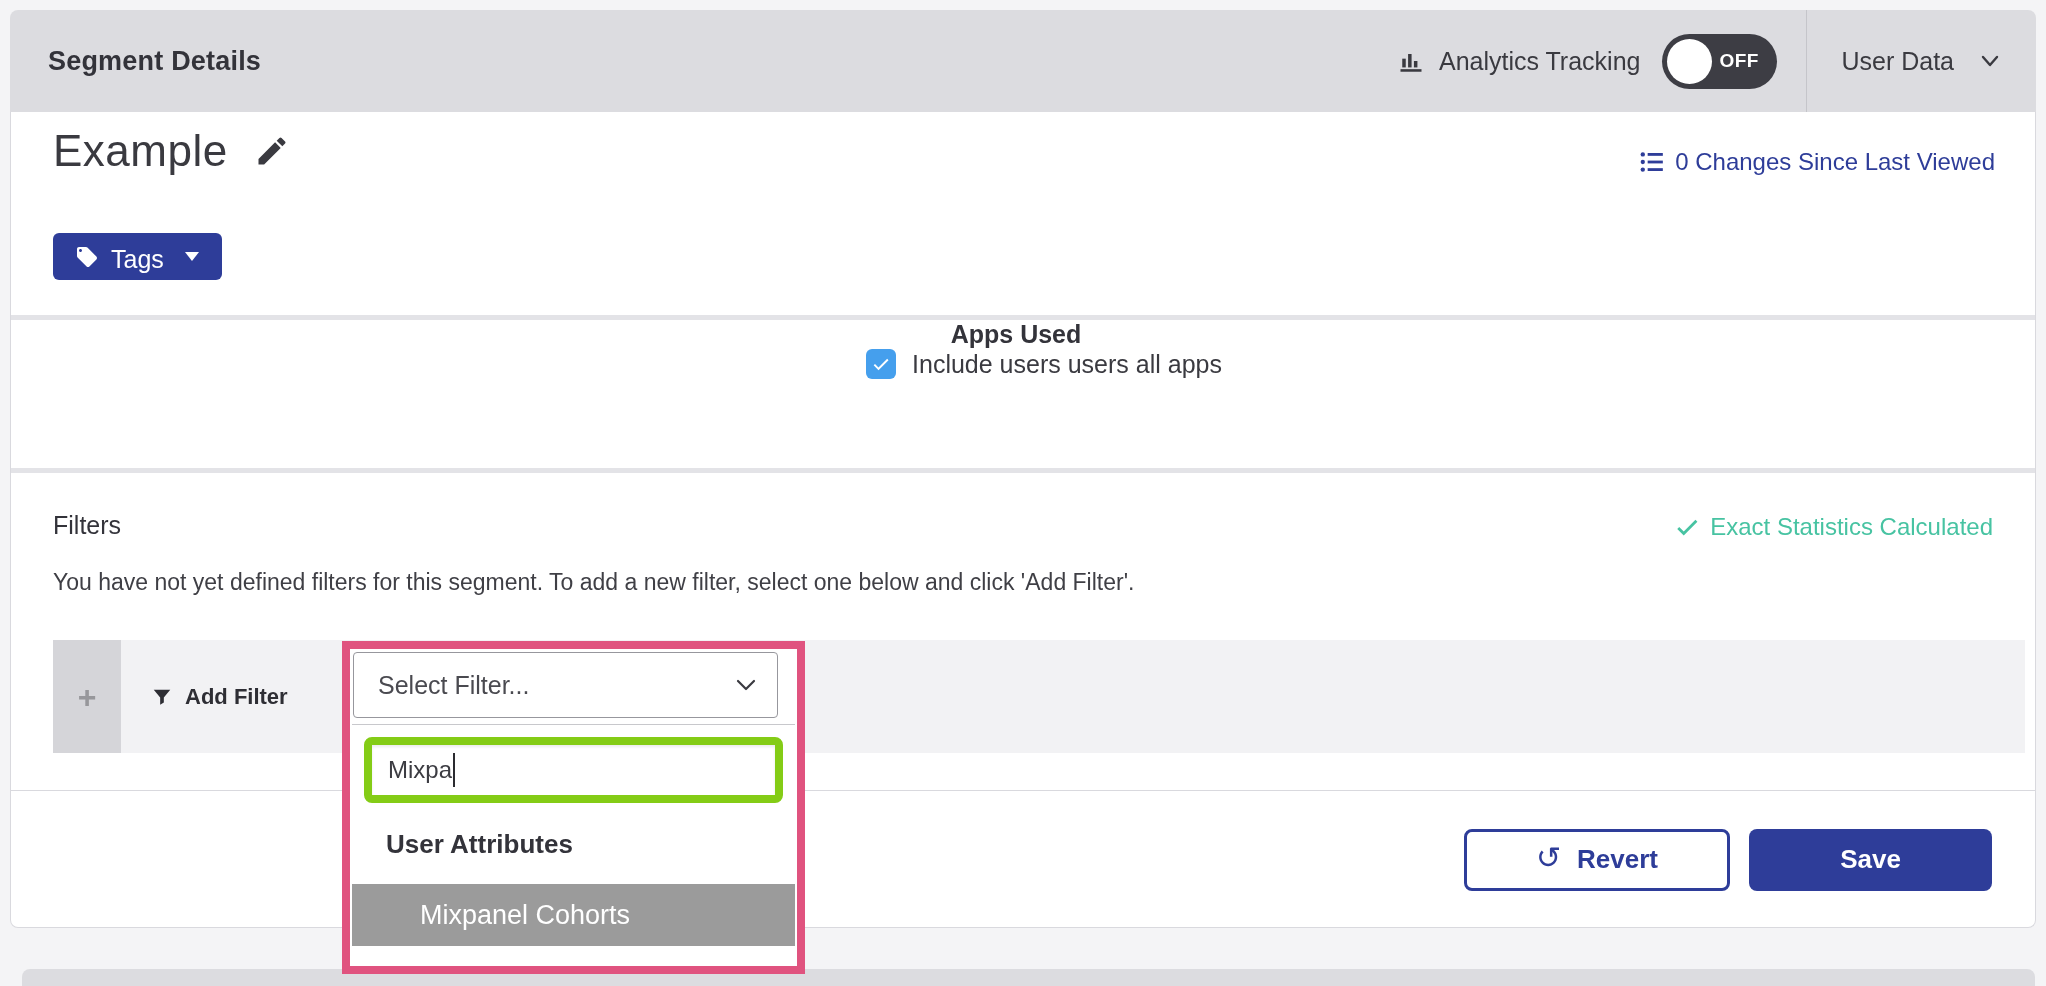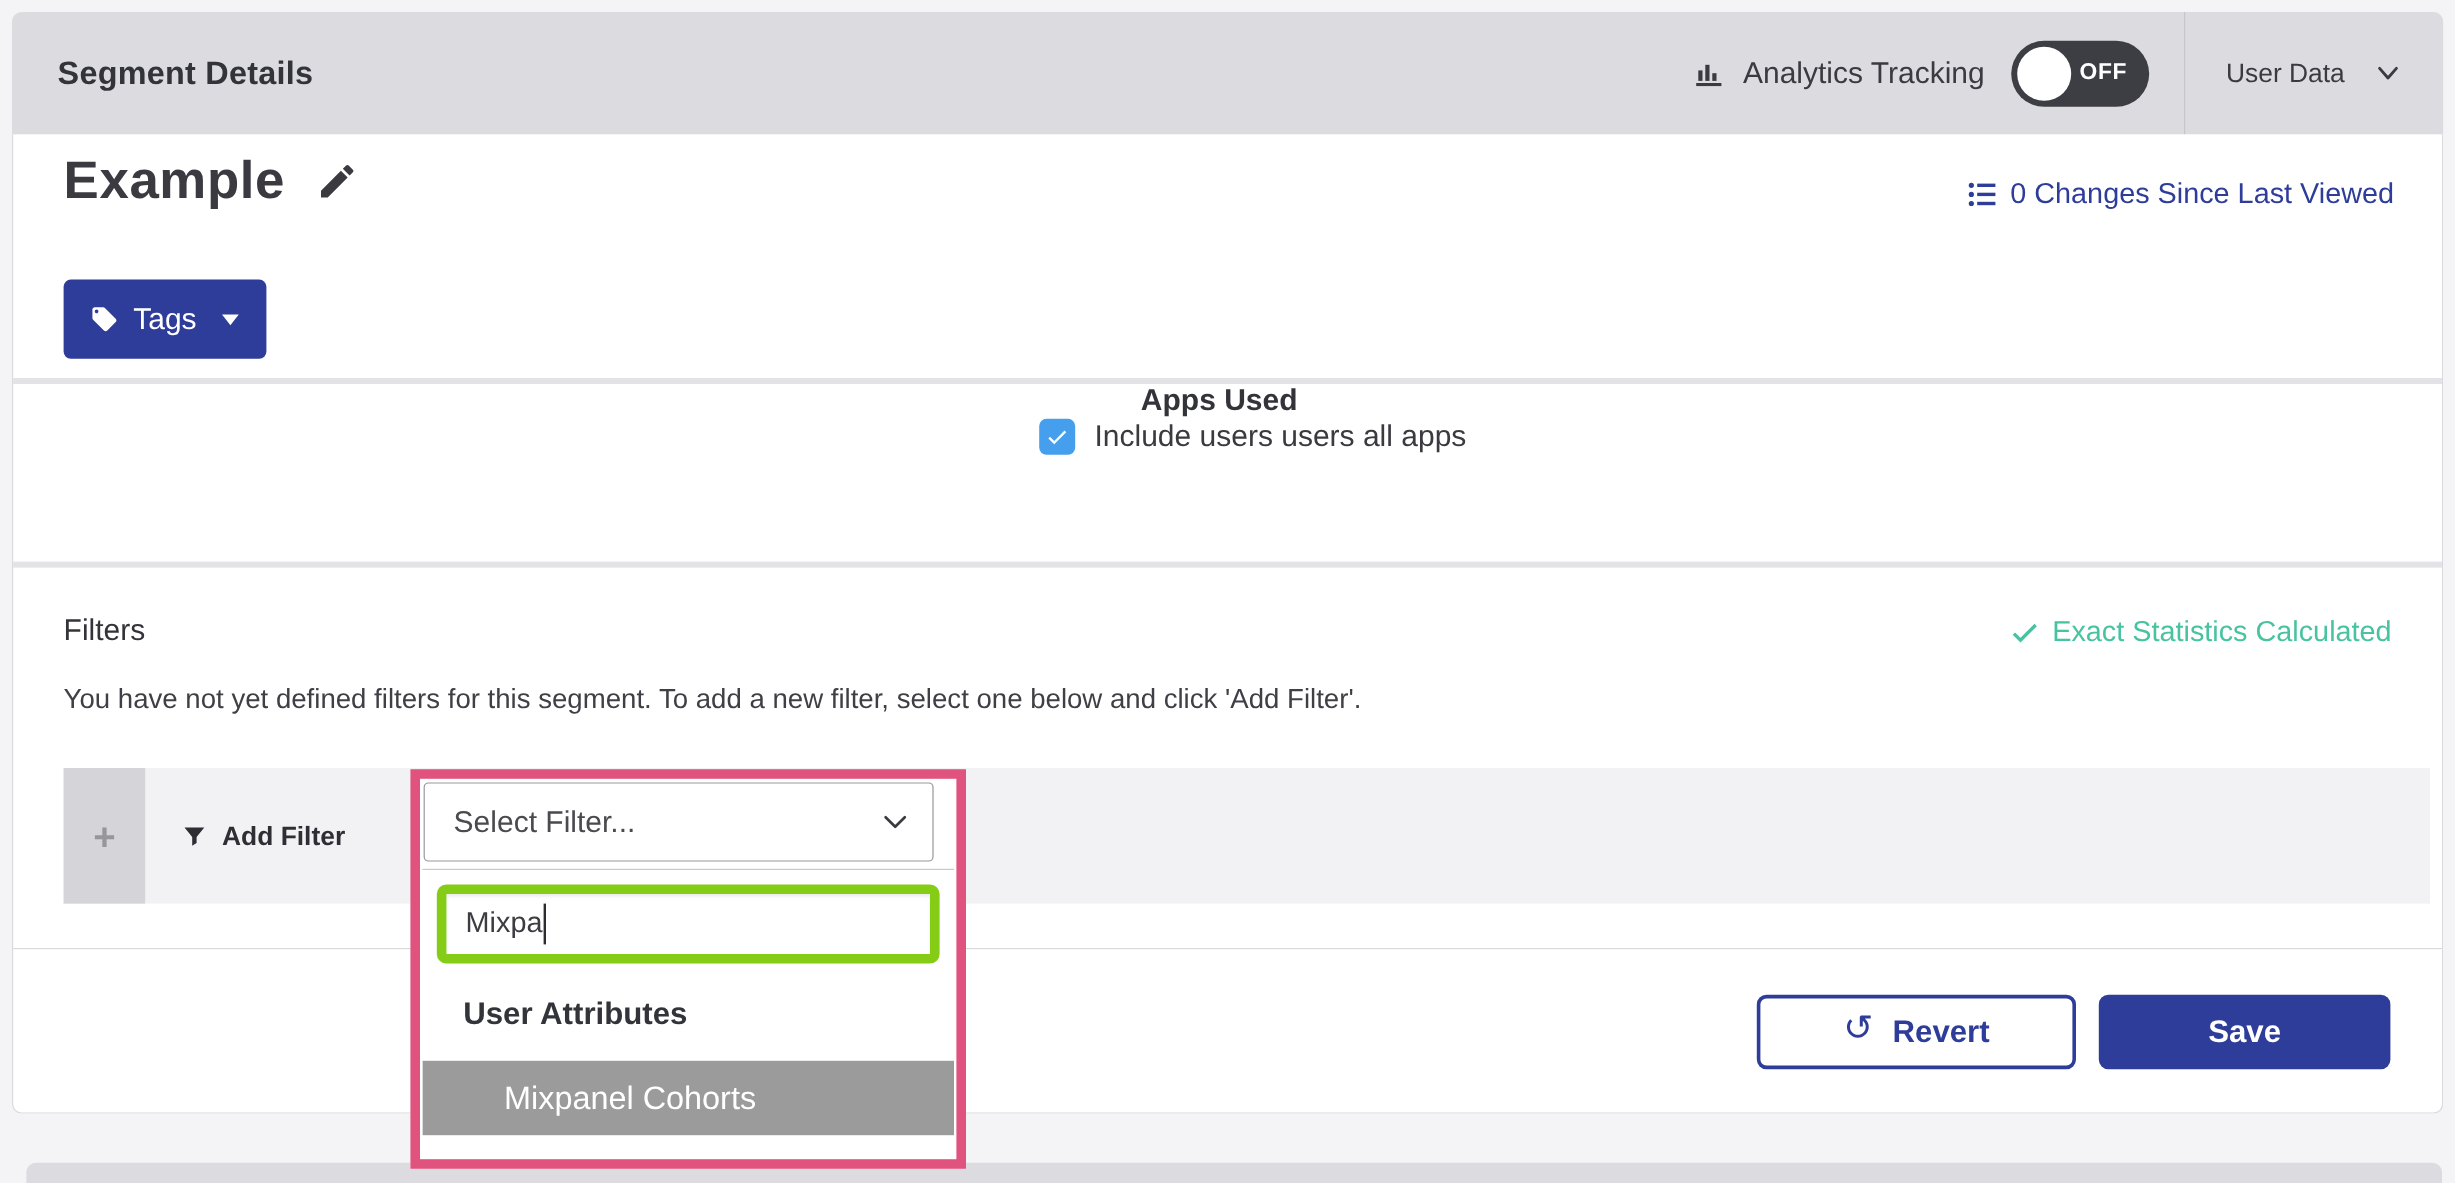--- a/index.html
+++ b/index.html
@@ -22,41 +22,41 @@
   .analytics-group { display:flex; align-items:center; gap:14px; padding-right:29px; }
   .analytics-label { font-size:25px; color:#3a3a40; }
   .toggle {
     width:115px; height:55px; background:#3d3d44; border-radius:28px;
     display:flex; align-items:center; position:relative; margin-left:8px;
   }
   .toggle-knob { width:45px; height:45px; background:#ffffff; border-radius:50%; margin-left:5px; }
   .toggle-label { color:#ffffff; font-size:19px; font-weight:bold; margin-left:7px; letter-spacing:.5px; }
   .topbar-divider { width:1px; height:100%; background:#c5c5ca; }
   .userdata-group { display:flex; align-items:center; gap:26px; padding:0 36px 0 34px; }
-  .userdata-label { font-size:22px; color:#3a3a40; }
+  .userdata-label { font-size:25px; color:#3a3a40; }
 
   
   .card {
     position:absolute; left:10px; top:112px; width:2026px; height:816px;
     background:#ffffff; border:1px solid #d9d9de; border-top:none;
     border-radius:0 0 8px 8px;
   }
   .section-band { height:5px; background:#e3e3e7; }
 
   .sec1 { position:relative; height:203px; }
   .seg-name-row { position:absolute; left:42px; top:14px; display:flex; align-items:center; gap:26px; }
-  .seg-name { font-size:44px; font-weight:700; color:#3a3a40; letter-spacing:.5px; }
+  .seg-name { font-size:44px; font-weight:400; color:#3a3a40; letter-spacing:.5px; }
   .changes-link {
     position:absolute; right:40px; top:36px; display:flex; align-items:center; gap:10px;
     color:#2e3d99; font-size:24px; cursor:pointer;
   }
   .tags-btn {
-    position:absolute; left:42px; top:121px; height:66px;
+    position:absolute; left:42px; top:121px; height:47px;
     background:#2e3d99; color:#ffffff; border:none; border-radius:6px;
-    display:inline-flex; align-items:center; padding:12px 22px; gap:12px;
+    display:inline-flex; padding:12px 22px; gap:12px;
     font-size:25px; font-family:inherit; cursor:pointer;
   }
   .tags-caret { margin-left:8px; }
 
   .sec2 { height:148px; display:flex; align-items:center; padding-left:42px;flex-direction:column; }
   .apps-used-label { font-size:25px; font-weight:bold; color:#33333a; margin-right:56px; }
   .checkbox-row { display:flex; align-items:center; gap:16px; }
   .checkbox {
     width:30px; height:30px; background:#459fed; border-radius:6px;
     display:flex; align-items:center; justify-content:center; cursor:pointer;

